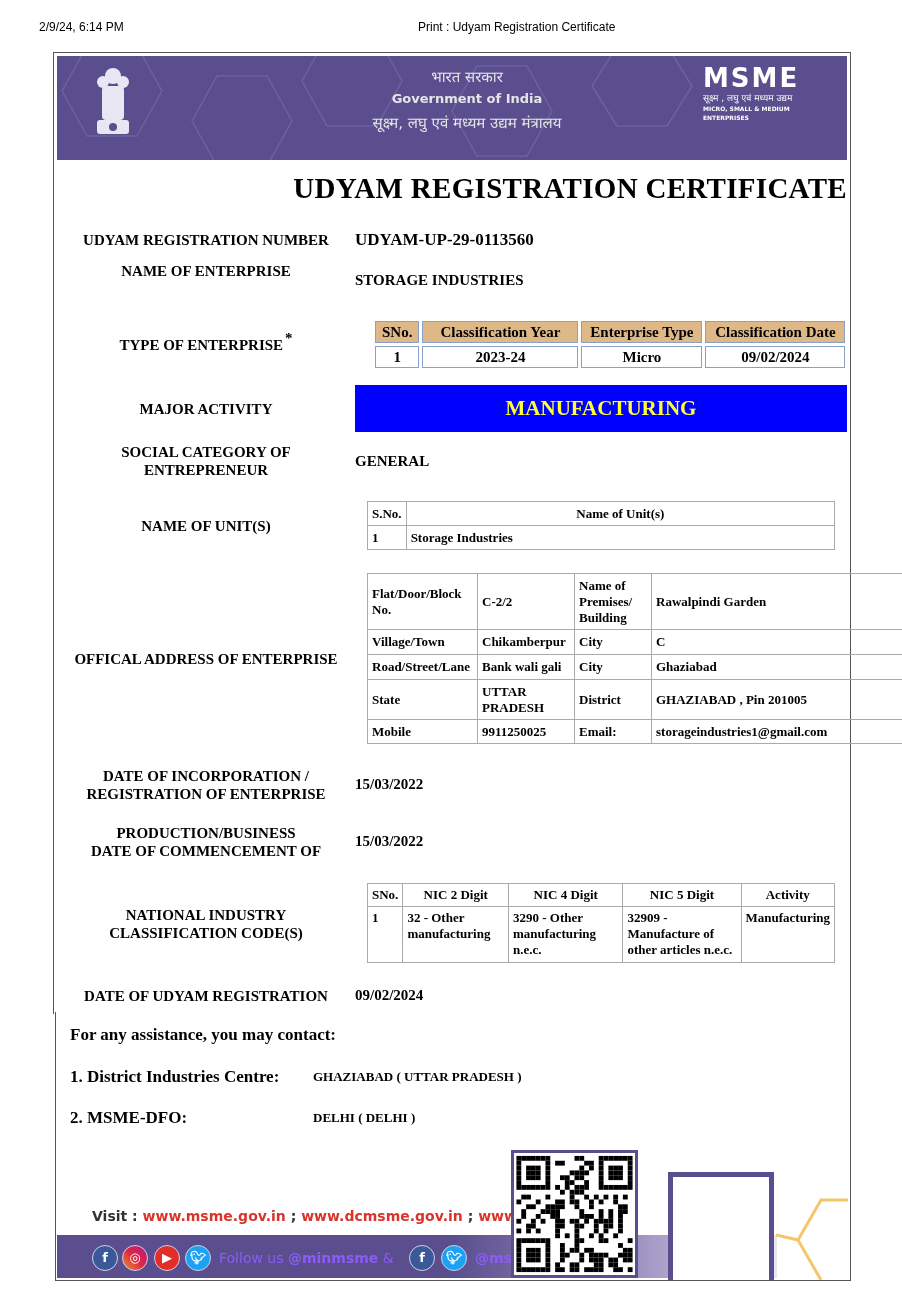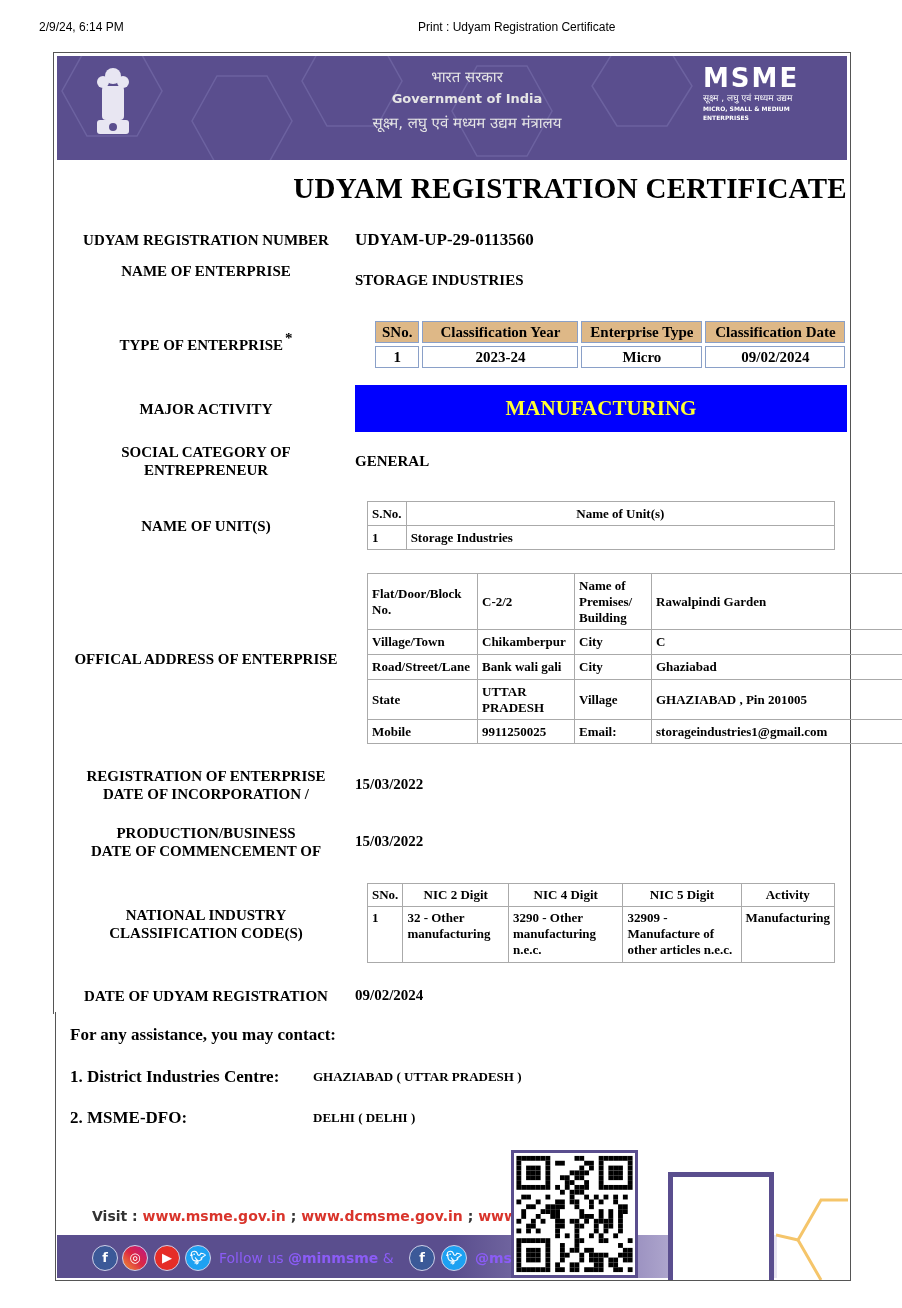--- a/index.html
+++ b/index.html
@@ -169,35 +169,35 @@
   </tr>
   <tr style="height:25px">
     <td>Road/Street/Lane</td>
     <td>Bank wali gali</td>
     <td>City</td>
     <td>Ghaziabad</td>
   </tr>
   <tr style="height:40px">
     <td>State</td>
     <td>UTTAR PRADESH</td>
-    <td>Village</td>
+    <td>District</td>
     <td>GHAZIABAD , Pin 201005</td>
   </tr>
   <tr style="height:24px">
     <td>Mobile</td>
     <td>9911250025</td>
     <td>Email:</td>
     <td>storageindustries1@gmail.com</td>
   </tr>
 </tbody>
   </table>
 
 <div class="lbl" style="top:767px">
+  <div>DATE OF INCORPORATION /</div>
   <div>REGISTRATION OF ENTERPRISE</div>
-  <div>DATE OF INCORPORATION /</div>
 </div>
 <div class="val" style="top:776px">15/03/2022</div>
 
 <div class="lbl" style="top:824px">
   <div>PRODUCTION/BUSINESS</div>
   <div>DATE OF COMMENCEMENT OF</div>
 </div>
 <div class="val" style="top:833px">15/03/2022</div>
 
 <div class="lbl" style="top:906px">

